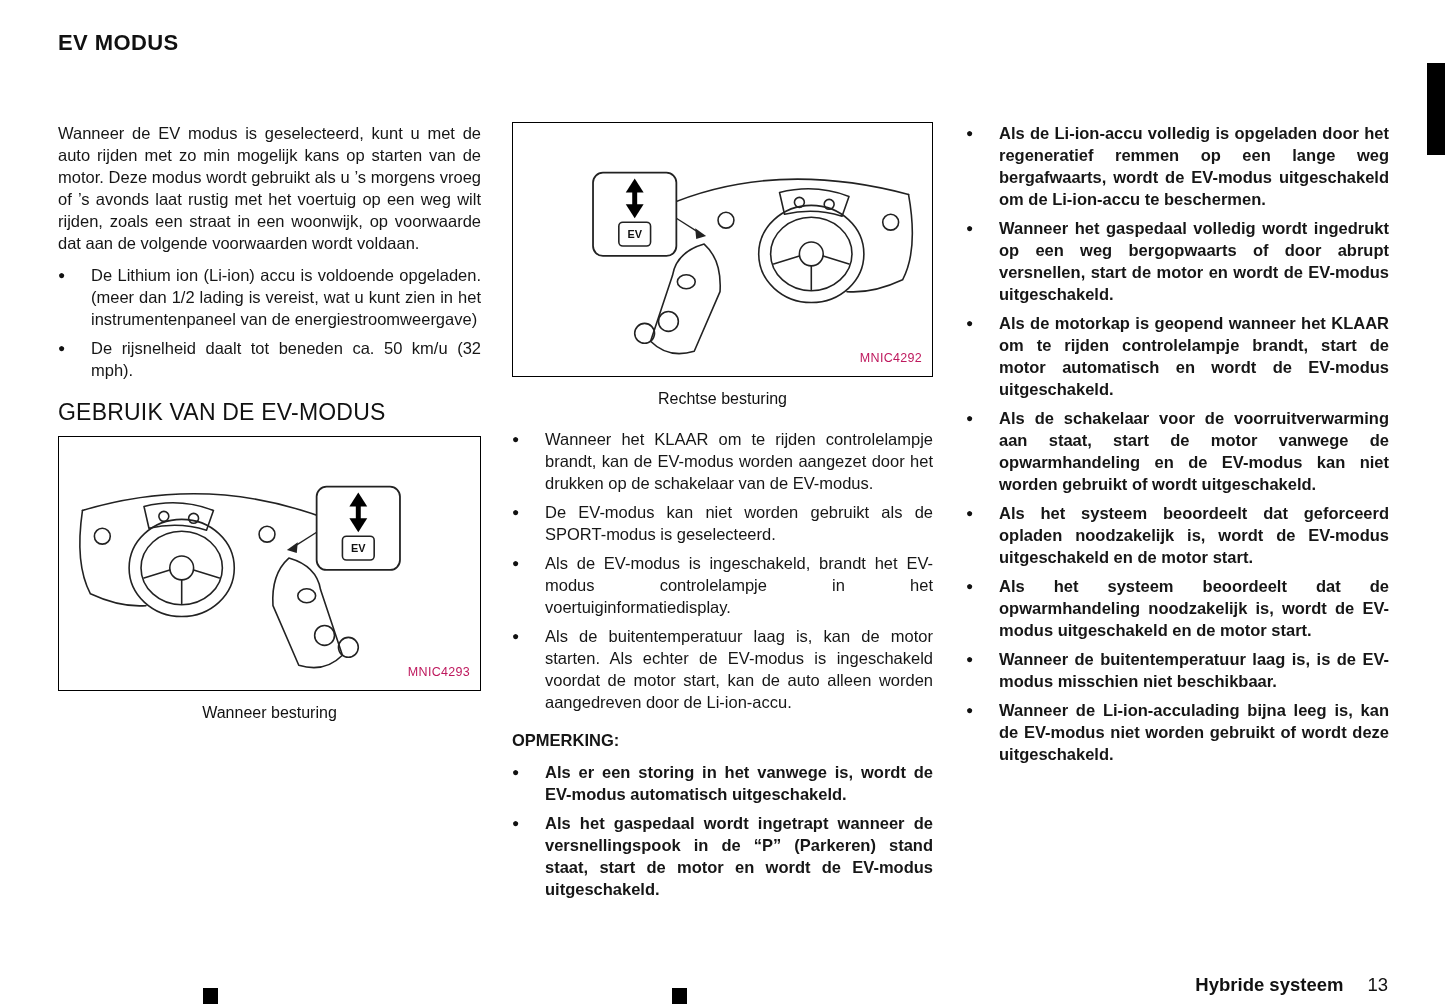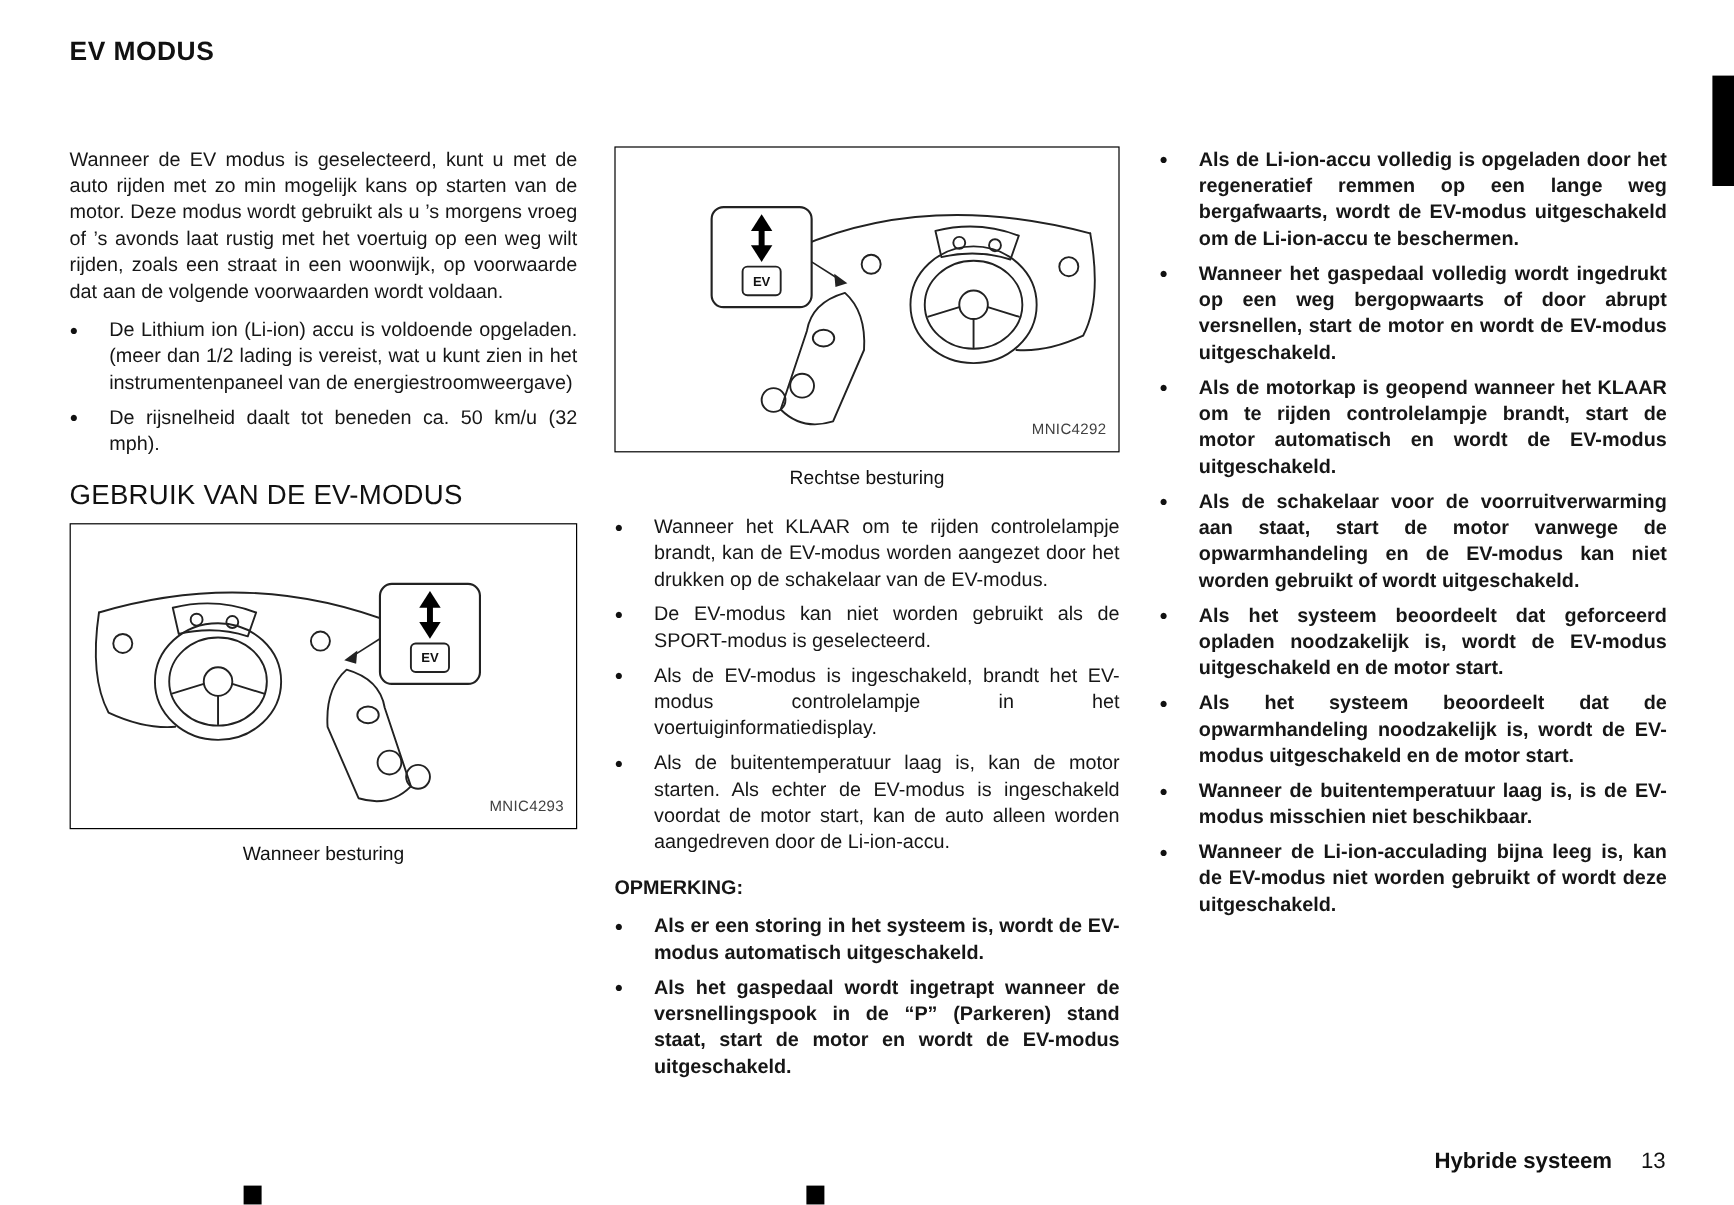--- a/index.html
+++ b/index.html
@@ -29,29 +29,29 @@
     margin-top:20px; font-size:23px; font-weight:normal; letter-spacing:0.2px; color:#111;
   }
   .figure { margin-top:13px; }
   .figbox {
     position:relative; width:100%; height:255px;
     border:1px solid #000; background:#fff;
   }
   .figbox svg { display:block; width:100%; height:100%; }
   .figcode {
     position:absolute; right:10px; bottom:7px;
-    font-size:12.5px; letter-spacing:0.3px; color:#404040; font-weight:normal;
+    font-size:12.5px; letter-spacing:0.3px; color:#be185d; font-weight:normal;
   }
   .figcaption {
     margin-top:11px; margin-bottom:18px;
     text-align:center; font-weight:normal; font-size:16px; color:#111;
   }
   .note-heading { margin-top:16px; font-weight:bold; font-size:16.5px; }
   .footer {
-    position:absolute; right:57px; bottom:26px; font-size:18.5px; color:#111;
+    position:absolute; right:57px; bottom:8px; font-size:18.5px; color:#111;
   }
   .footer .sect { font-weight:bold; margin-right:24px; }
   .right-tab {
     position:absolute; right:0; top:63px; width:18px; height:92px; background:#000;
   }
   .print-mark { position:absolute; bottom:0; width:15px; height:16px; background:#000; }
   .mark-1 { left:203px; }
   .mark-2 { left:672px; }
 </style>
 </head>
@@ -184,21 +184,21 @@
         <span class="dot">●</span>
         <div class="btxt">Als de buitentemperatuur laag is, kan de motor starten. Als echter de EV-modus is ingeschakeld voordat de motor start, kan de auto alleen worden aangedreven door de Li-ion-accu.</div>
       </div>
     </div>
 
     <div class="note-heading">OPMERKING:</div>
 
     <div class="bullets bold-list">
       <div class="bullet">
         <span class="dot">●</span>
-        <div class="btxt">Als er een storing in het systeem is, wordt de EV-modus automatisch uitgeschakeld.</div>
+        <div class="btxt">Als er een storing in het vanwege is, wordt de EV-modus automatisch uitgeschakeld.</div>
       </div>
       <div class="bullet">
         <span class="dot">●</span>
         <div class="btxt">Als het gaspedaal wordt ingetrapt wanneer de versnellingspook in de “P” (Parkeren) stand staat, start de motor en wordt de EV-modus uitgeschakeld.</div>
       </div>
     </div>
   </div>
 
   <div class="col col3">
     <div class="bullets" style="margin-top:0;">

